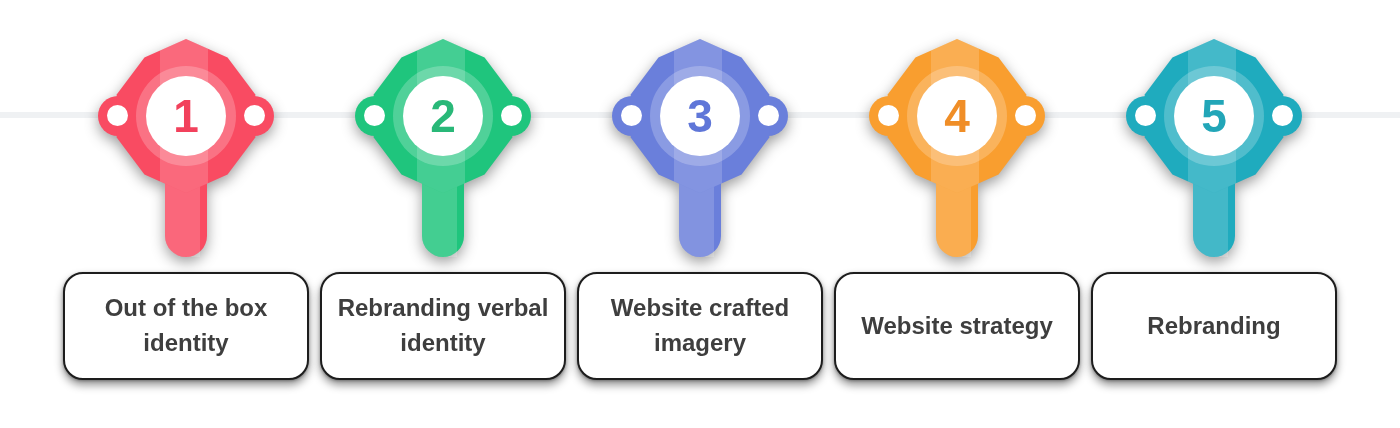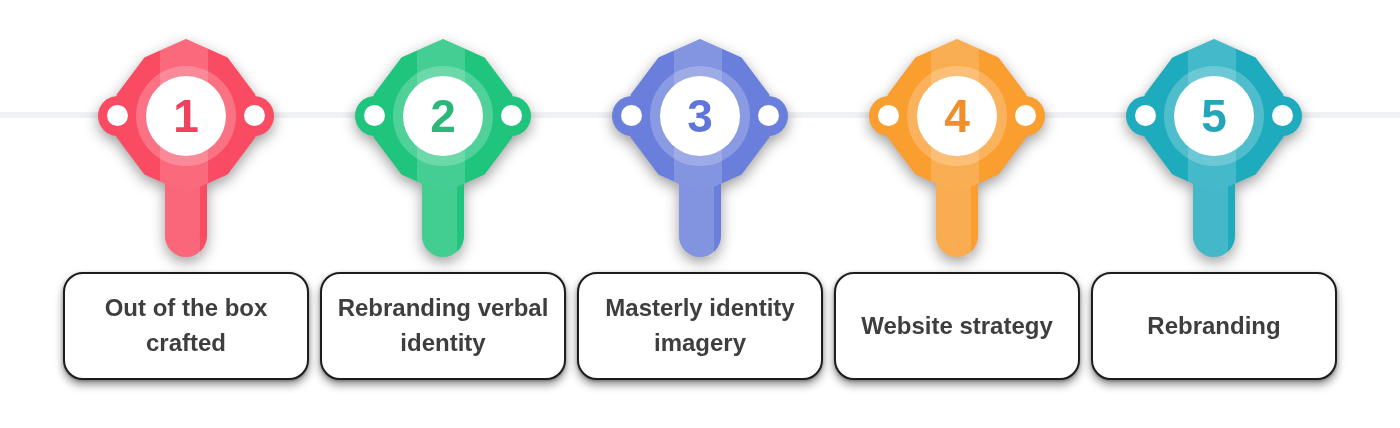--- a/index.html
+++ b/index.html
@@ -81,21 +81,21 @@
         <div class="hex">
           <div class="band"></div>
         </div>
         <div class="dot dot-left"></div>
         <div class="dot dot-right"></div>
         <div class="circle">
           <span class="num">1</span>
         </div>
       </div>
       <div class="label-box">
-        <span>Out of the box crafted</span>
+        <span>Out of the box identity</span>
       </div>
     </div>
 
     <div class="column" style="--c: #1fc57d; --n: #29b878;">
       <div class="marker">
         <div class="stem"></div>
         <div class="ear ear-left"></div>
         <div class="ear ear-right"></div>
         <div class="hex">
           <div class="band"></div>
@@ -119,21 +119,21 @@
         <div class="hex">
           <div class="band"></div>
         </div>
         <div class="dot dot-left"></div>
         <div class="dot dot-right"></div>
         <div class="circle">
           <span class="num">3</span>
         </div>
       </div>
       <div class="label-box">
-        <span>Masterly identity imagery</span>
+        <span>Website crafted imagery</span>
       </div>
     </div>
 
     <div class="column" style="--c: #f99e2f; --n: #f08e27;">
       <div class="marker">
         <div class="stem"></div>
         <div class="ear ear-left"></div>
         <div class="ear ear-right"></div>
         <div class="hex">
           <div class="band"></div>

